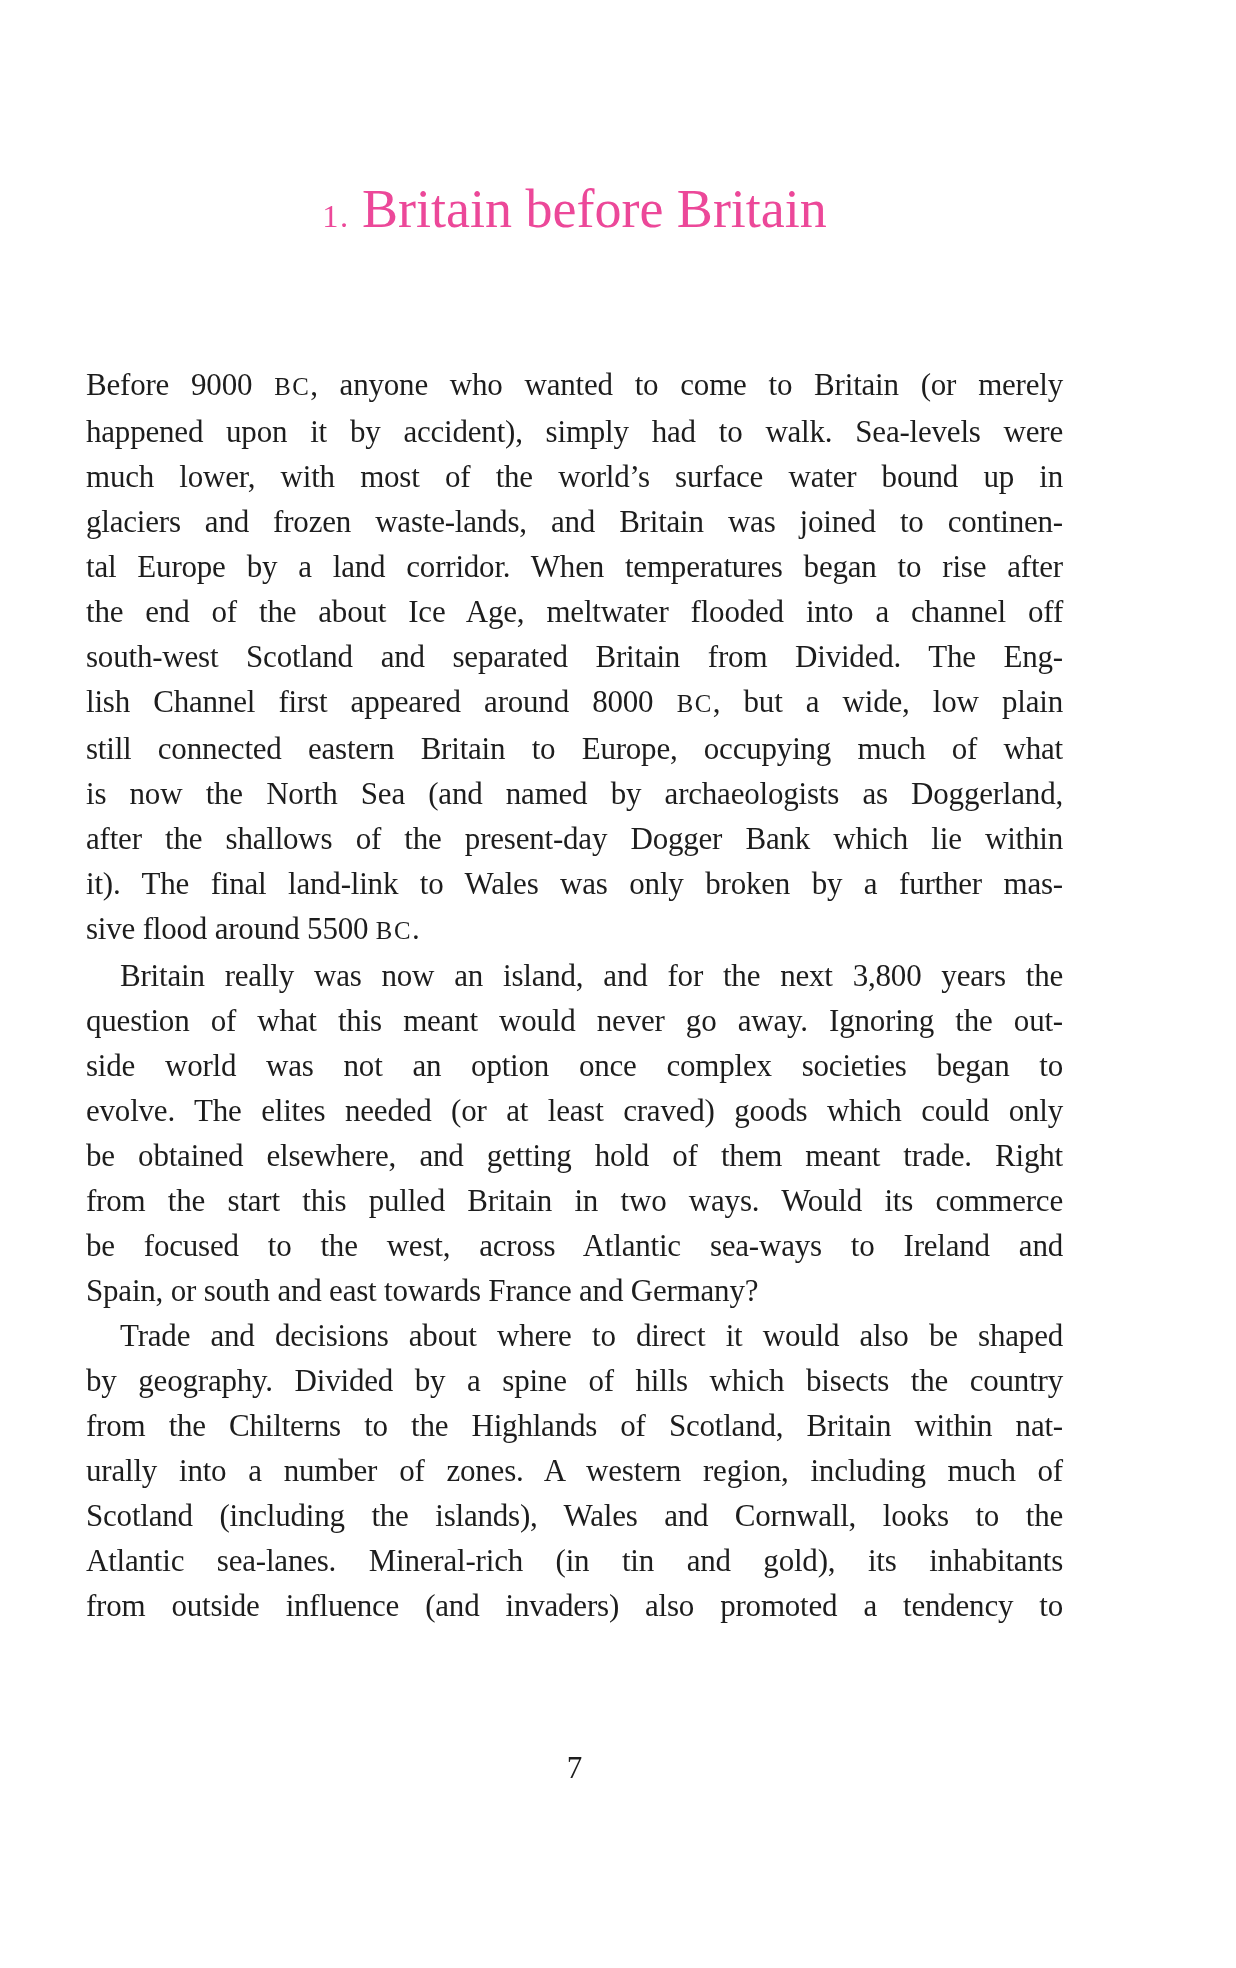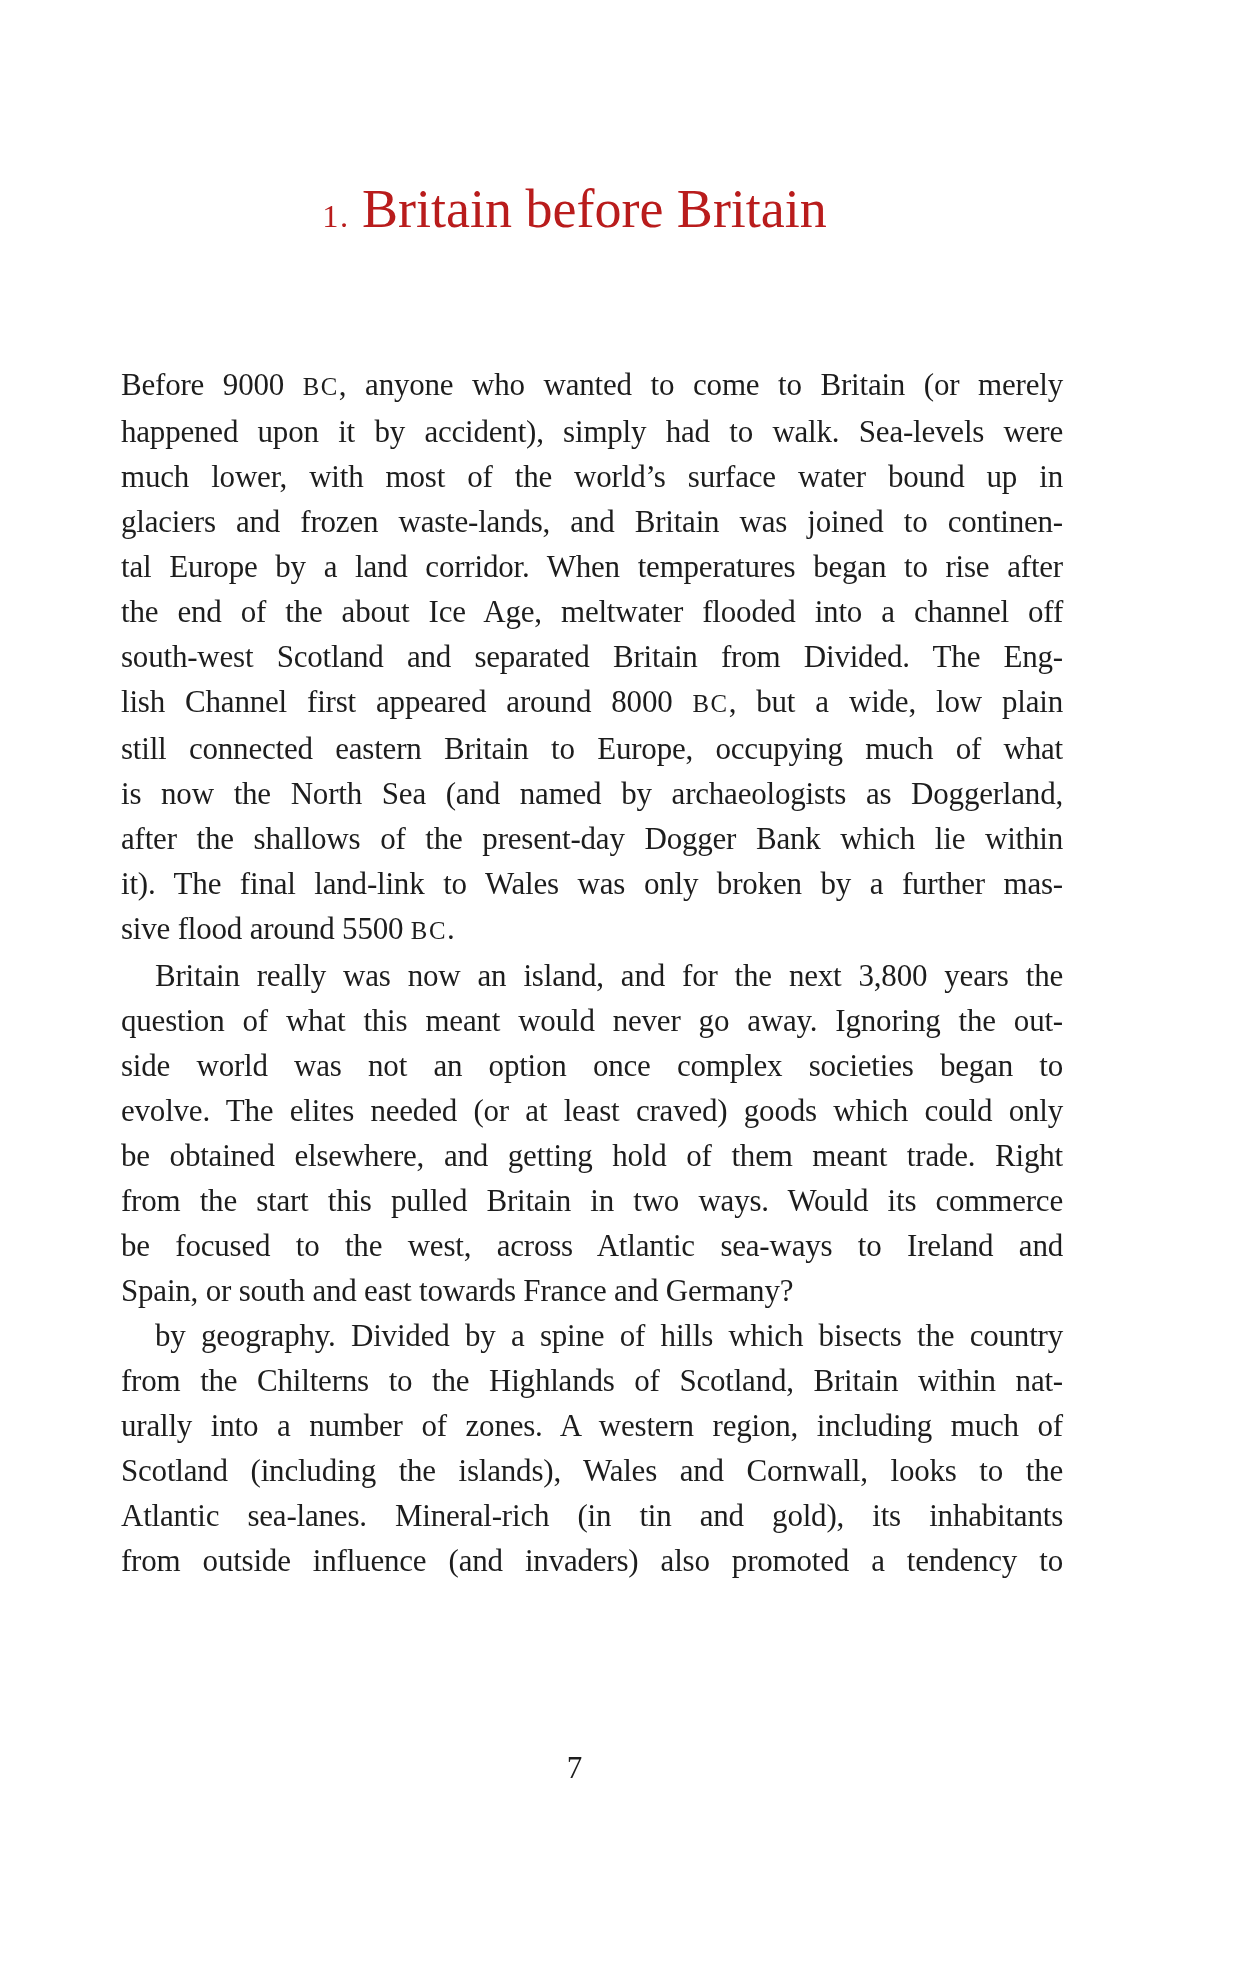--- a/index.html
+++ b/index.html
@@ -18,41 +18,40 @@
   }
   .chapter-title {
     position: absolute;
     top: 180px;
     left: 86px;
     width: 977px;
     text-align: center;
     font-size: 54px;
     line-height: 1.1;
     white-space: nowrap;
-    color: #b91c1c;
+    color: #ec4899;
   }
   .chapter-number {
     font-size: 0.60em;
     letter-spacing: 0.05em;
     margin-right: 0.38em;
   }
   .text-block {
     position: absolute;
     left: 86px;
     top: 362px;
     width: 977px;
   }
   .line {
     font-size: 31px;
     line-height: 45px;
     letter-spacing: -0.2px;
     white-space: nowrap;
     text-align: justify;
     text-align-last: justify;
-    margin-left: 35px;
   }
   .line.lastline {
     text-align-last: left;
   }
   .paragraph.indent .line:first-child {
     text-indent: 34px;
   }
   .sc {
     font-size: 0.80em;
     letter-spacing: 0.06em;
@@ -96,20 +95,21 @@
         <div class="line">Britain really was now an island, and for the next 3,800 years the</div>
         <div class="line">question of what this meant would never go away. Ignoring the out-</div>
         <div class="line">side world was not an option once complex societies began to</div>
         <div class="line">evolve. The elites needed (or at least craved) goods which could only</div>
         <div class="line">be obtained elsewhere, and getting hold of them meant trade. Right</div>
         <div class="line">from the start this pulled Britain in two ways. Would its commerce</div>
         <div class="line">be focused to the west, across Atlantic sea-ways to Ireland and</div>
         <div class="line lastline">Spain, or south and east towards France and Germany?</div>
       </div>
       <div class="paragraph indent">
+        <div class="line">Trade and decisions about where to direct it would also be shaped</div>
         <div class="line">by geography. Divided by a spine of hills which bisects the country</div>
         <div class="line">from the Chilterns to the Highlands of Scotland, Britain within nat-</div>
         <div class="line">urally into a number of zones. A western region, including much of</div>
         <div class="line">Scotland (including the islands), Wales and Cornwall, looks to the</div>
         <div class="line">Atlantic sea-lanes. Mineral-rich (in tin and gold), its inhabitants</div>
         <div class="line">from outside influence (and invaders) also promoted a tendency to</div>
       </div>
     </div>
 
   <div class="page-number">7</div>

